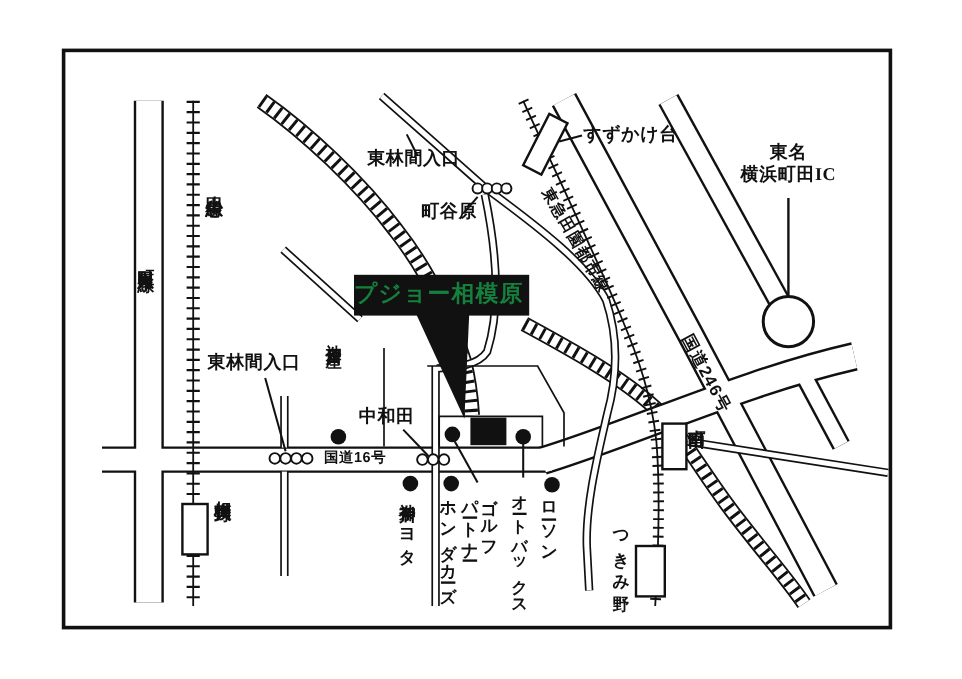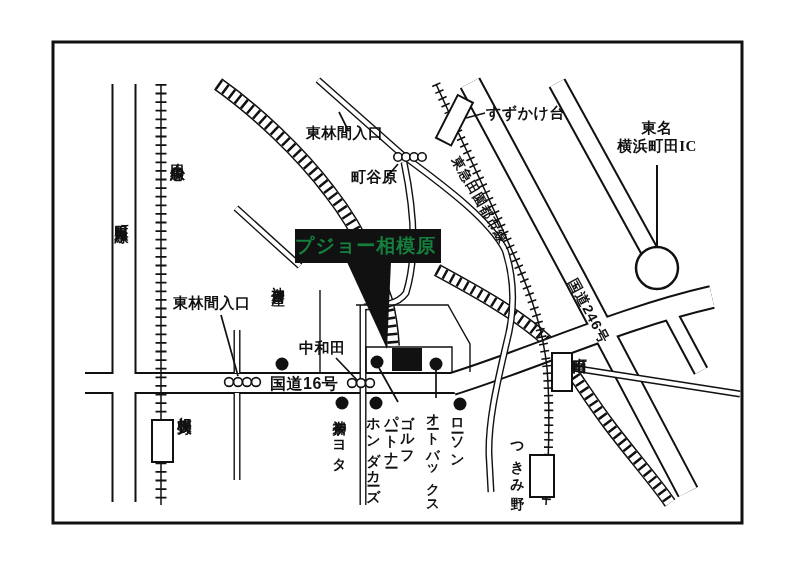--- a/index.html
+++ b/index.html
@@ -158,21 +158,21 @@
   <div class="lbl ctr" style="left:614px;top:120px;width:86px;">東名</div>
   <div class="lbl ctr" style="left:614px;top:138px;width:86px;">横浜町田IC</div>
 
   <div class="vlbl" style="left:170px;top:151px;">小田急線</div>
   <div class="vlbl" style="left:115px;top:213px;font-size:14px;">町田厚木線</div>
 
   <div class="lbl" style="left:173px;top:294px;text-align:center;">東林間入口</div>
   <div class="vlbl" style="left:271px;top:276px;font-size:13.5px;">神奈川日産</div>
   <div class="lbl" style="left:299px;top:339px;">中和田</div>
 
-  <div class="lbl" style="left:270px;top:375px;font-size:16px;">国道16号</div>
+  <div class="lbl" style="left:270px;top:375px;font-size:12px;">国道16号</div>
 
   <div class="vlbl" style="left:177px;top:405px;">相模大野</div>
   <div class="vlbl small" style="left:333px;top:408px;">神奈川トヨタ</div>
   <div class="vlbl small" style="left:367px;top:408px;">ホンダカーズ</div>
   <div class="vlbl small" style="left:401px;top:406px;">ゴルフ</div>
   <div class="vlbl small" style="left:385px;top:406px;">パートナー</div>
   <div class="vlbl" style="left:426px;top:404px;font-size:13.5px;">オートバックス</div>
   <div class="vlbl small" style="left:451px;top:408px;">ローソン</div>
   <div class="vlbl small" style="left:511px;top:433px;">つきみ野</div>
   <div class="vlbl" style="left:572px;top:346px;">南町田</div>

